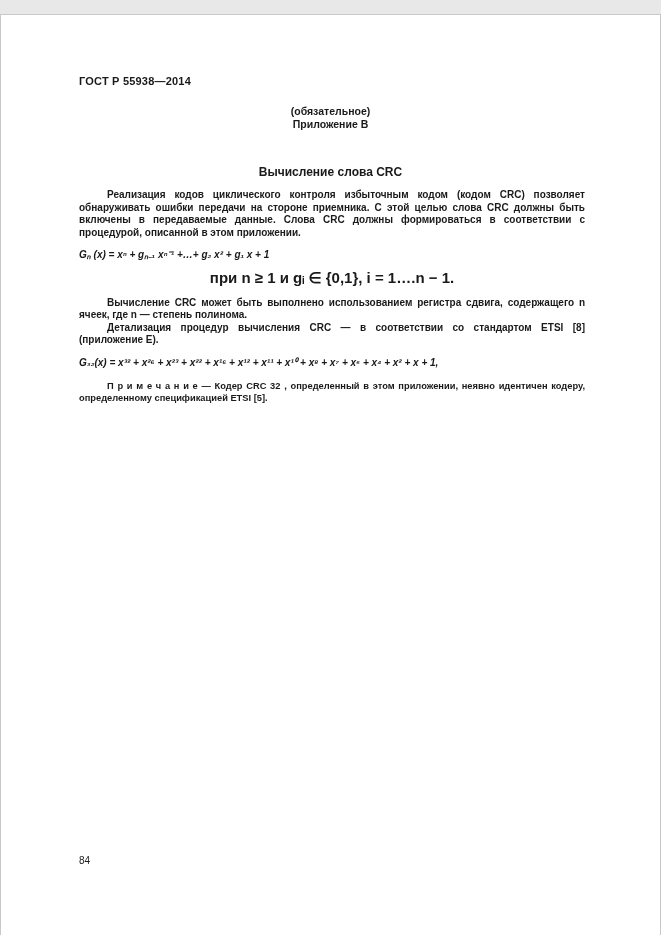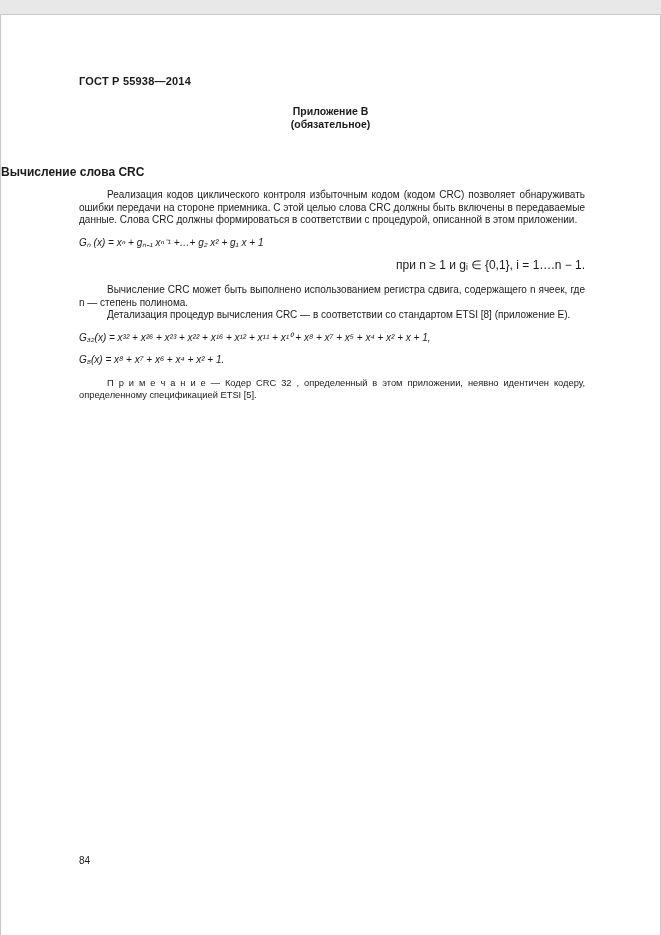--- a/index.html
+++ b/index.html
@@ -31,48 +31,49 @@
     text-align: center;
     font-size: 10.5px;
     font-weight: bold;
     line-height: 12.5px;
   }
   .section-title {
     position: absolute;
     top: 150px;
     left: 0;
     width: 100%;
-    text-align: left;
+    text-align: center;
     font-size: 12px;
     font-weight: bold;
   }
   .content {
     position: absolute;
     top: 174px;
     left: 78px;
     width: 506px;
     font-size: 10px;
     line-height: 12.6px;
     text-align: justify;
+    font-weight: bold;
   }
   .para {
     margin: 0;
     text-indent: 28px;
   }
   .formula {
     margin: 10px 0 10px 0;
     text-align: left;
     font-style: italic;
     font-size: 10px;
     text-indent: 0;
   }
   .formula-cond {
     margin: 2px 0 12px 0;
-    text-align: right;
-    font-size: 12px;
+    text-align: center;
+    font-size: 15px;
     text-indent: 0;
   }
   .para-gap { margin-top: 10px; }
   .note {
     margin: 8px 0 0 0;
     text-indent: 28px;
     font-size: 9.3px;
     line-height: 12px;
   }
   .page-number {
@@ -83,43 +84,42 @@
   }
 </style>
 </head>
 <body>
 
 <div class="page">
 
   <div class="doc-header">ГОСТ Р 55938—2014</div>
 
   <div class="appendix-block">
+    <div>(обязательное)</div>
     <div>Приложение В</div>
-    <div>(обязательное)</div>
   </div>
 
   <div class="section-title">Вычисление слова CRC</div>
 
   <div class="content">
 
     <p class="para">Реализация кодов циклического контроля избыточным кодом (кодом CRC) позволяет обнаруживать ошибки передачи на стороне приемника. С этой целью слова CRC должны быть включены в передаваемые данные. Слова CRC должны формироваться в соответствии с процедурой, описанной в этом приложении.</p>
 
 
     <div class="formula">Gₙ (x) = xⁿ + gₙ₋₁ xⁿ⁻¹ +…+ g₂ x² + g₁ x + 1</div>
 
     <div class="formula-cond">при n ≥ 1 и gᵢ ∈ {0,1}, i = 1….n − 1.</div>
 
     <p class="para">Вычисление CRC может быть выполнено использованием регистра сдвига, содержащего n ячеек, где n — степень полинома.</p>
 
     <p class="para">Детализация процедур вычисления CRC — в соответствии со стандартом ETSI [8] (приложение E).</p>
 
 
     <div class="formula">G₃₂(x) = x³² + x²⁶ + x²³ + x²² + x¹⁶ + x¹² + x¹¹ + x¹⁰ + x⁸ + x⁷ + x⁵ + x⁴ + x² + x + 1,</div>
 
-    <div class="formula">G₈(x) = x⁸ + x⁷ + x⁶ + x⁴ + x² + 1.</div>
 
 
     <p class="note">П р и м е ч а н и е — Кодер CRC 32 , определенный в этом приложении, неявно идентичен кодеру, определенному спецификацией ETSI [5].</p>
 
   </div>
 
   <div class="page-number">84</div>
 
 </div>
 

